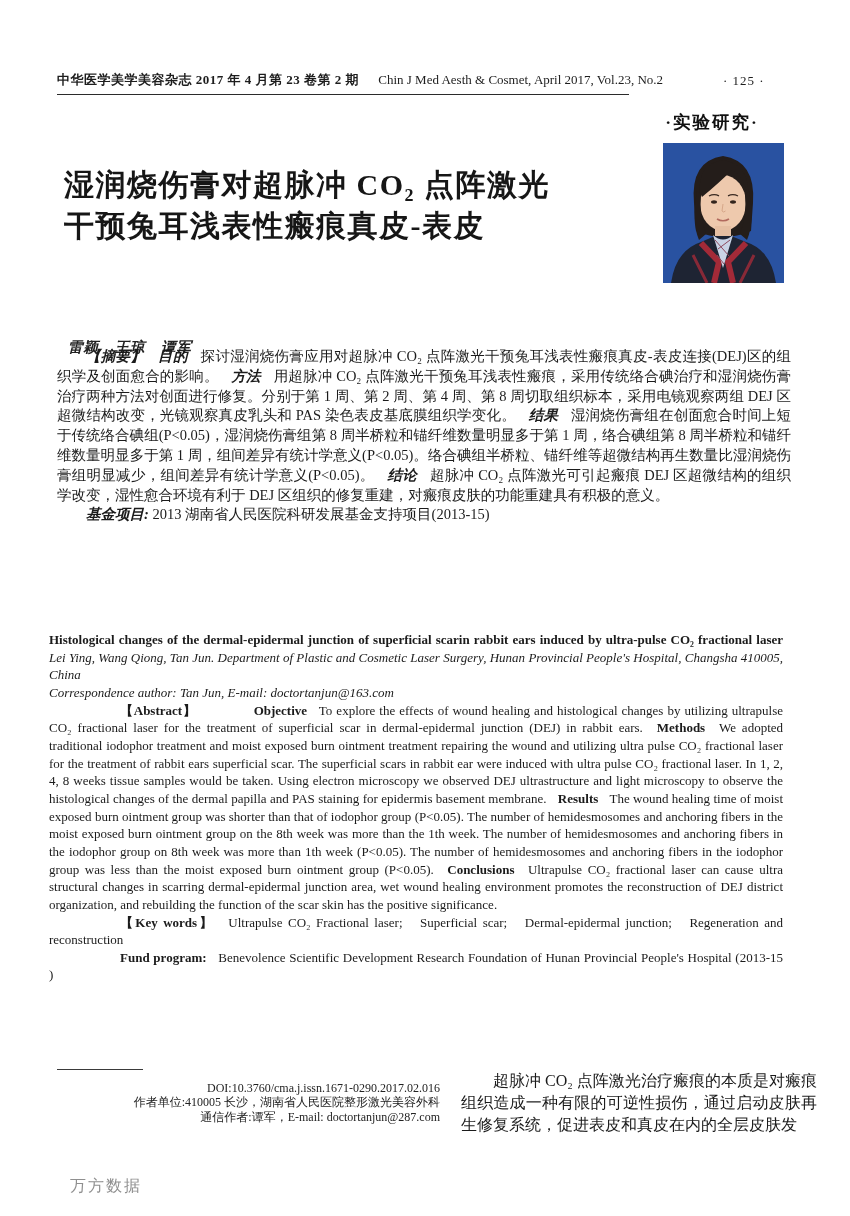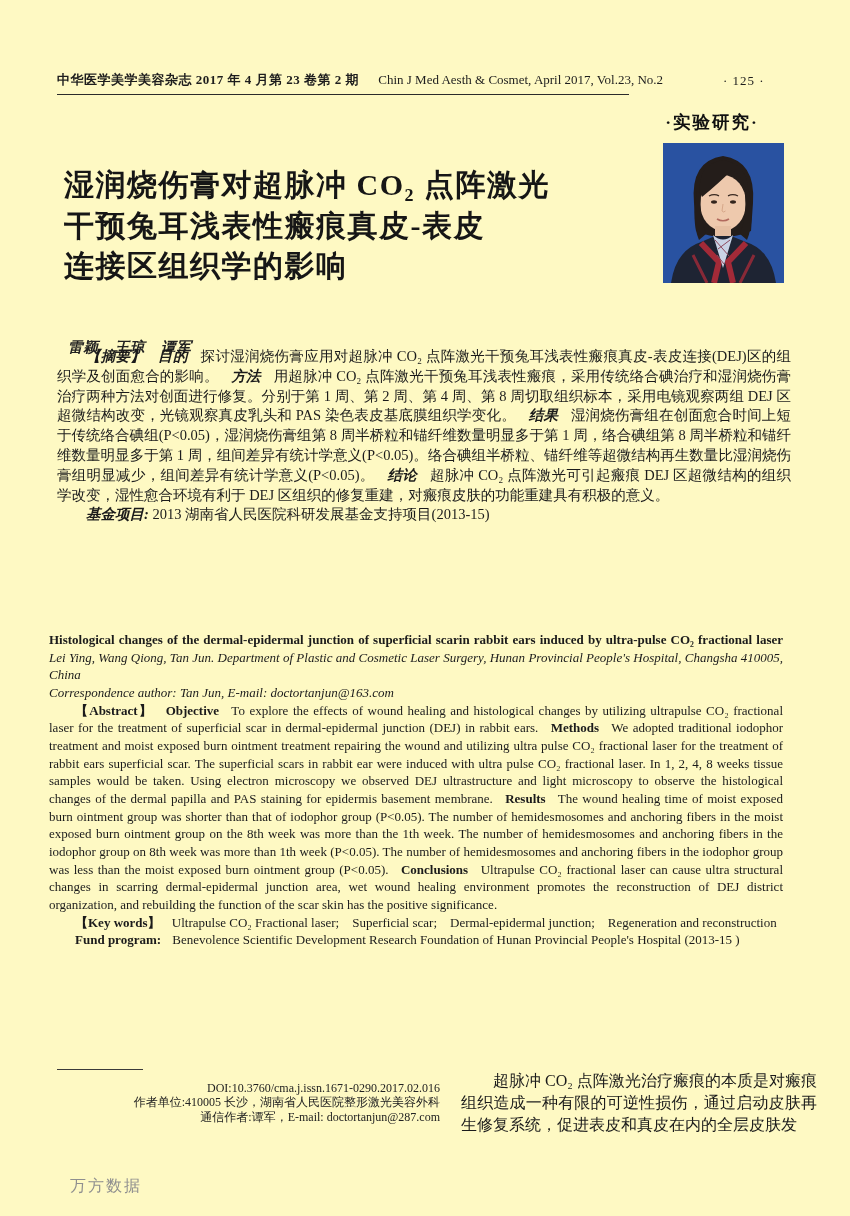--- a/index.html
+++ b/index.html
@@ -1,18 +1,18 @@
 <!DOCTYPE html>
 <html><head>
 <meta charset="utf-8">
 <style>
   html,body { margin:0; padding:0; background:#e9e9e9; }
   .page {
     position:relative; width:850px; height:1216px; margin:0 auto;
-    background:#fef9c3; color:#1d1d1d; overflow:hidden;
+    background:#ffffff; color:#1d1d1d; overflow:hidden;
     font-family:"Liberation Serif","DejaVu Serif",serif;
   }
 
   
   .hdr { position:absolute; left:57px; top:70px; }
   .hdr-journal {
     display:inline-block; width:572px; white-space:nowrap;
     font-size:13px; padding-bottom:5px; border-bottom:1.6px solid #2b2b2b;
   }
   .hdr-journal .cn { font-weight:bold; letter-spacing:.5px; }
@@ -42,21 +42,21 @@
   .lb.mid { margin:0 9px; }
   .lb.first { margin-right:9px; }
   .abs-cn .kwline { margin-top:6px; }
 
   
   .abs-en { position:absolute; left:49px; top:631px; width:734px; font-size:13px; line-height:17.65px; text-align:justify; color:#1b1b1b; }
   .abs-en p { margin:0; }
   .abs-en .ind { text-indent:2em; }
   .en-title-b { font-weight:bold; }
   .ital { font-style:italic; }
-  .abs-en .blb { font-weight:bold; }
+  .abs-en .blb { font-weight:bold;margin-left:45px; }
   .abs-en .blb.mid { margin:0 8px; }
   .abs-en .blb.first { margin-right:8px; }
 
   
   .fn-rule { position:absolute; left:57px; top:1069px; width:86px; border-top:1.6px solid #3a3a3a; }
   .footnote { position:absolute; left:80px; top:1081px; width:360px; font-size:12px; line-height:14.4px; color:#222; }
   .footnote div { white-space:nowrap;text-align:right; }
 
   
   .bodycol { position:absolute; left:445px; top:1054px; width:388px; font-size:16px; line-height:22px; text-align:justify; color:#1b1b1b; }
@@ -101,21 +101,20 @@
       <path d="M83,100 L65,119 L70,140" stroke="#a32a38" stroke-width="6" fill="none"></path>
       <path d="M30,112 L44,140 M91,112 L77,140" stroke="#a32a38" stroke-width="3" fill="none" opacity="0.8"></path>
       <path d="M50,92 L60,125 L70,92 Q60,101 50,92 Z" fill="#c9d3e5"></path>
       <path d="M52,97 L66,113 M55,106 L67,97 M54,112 L61,121" stroke="#8e4a5e" stroke-width="1" fill="none"></path>
     </svg>
   </div>
 
   <div class="title">
     <div>湿润烧伤膏对超脉冲 CO₂ 点阵激光</div>
     <div>干预兔耳浅表性瘢痕真皮-表皮</div>
-    <div>连接区组织学的影响</div>
   </div>
 
   <div class="authors">雷颖　王琼　谭军</div>
 
   <div class="abs-cn">
     <p>
       <span class="lb first">【摘要】</span>
       <span class="lb first">目的</span>
       <span>探讨湿润烧伤膏应用对超脉冲 CO₂ 点阵激光干预兔耳浅表性瘢痕真皮-表皮连接(DEJ)区的组织学及创面愈合的影响。</span>
       <span class="lb mid">方法</span>

